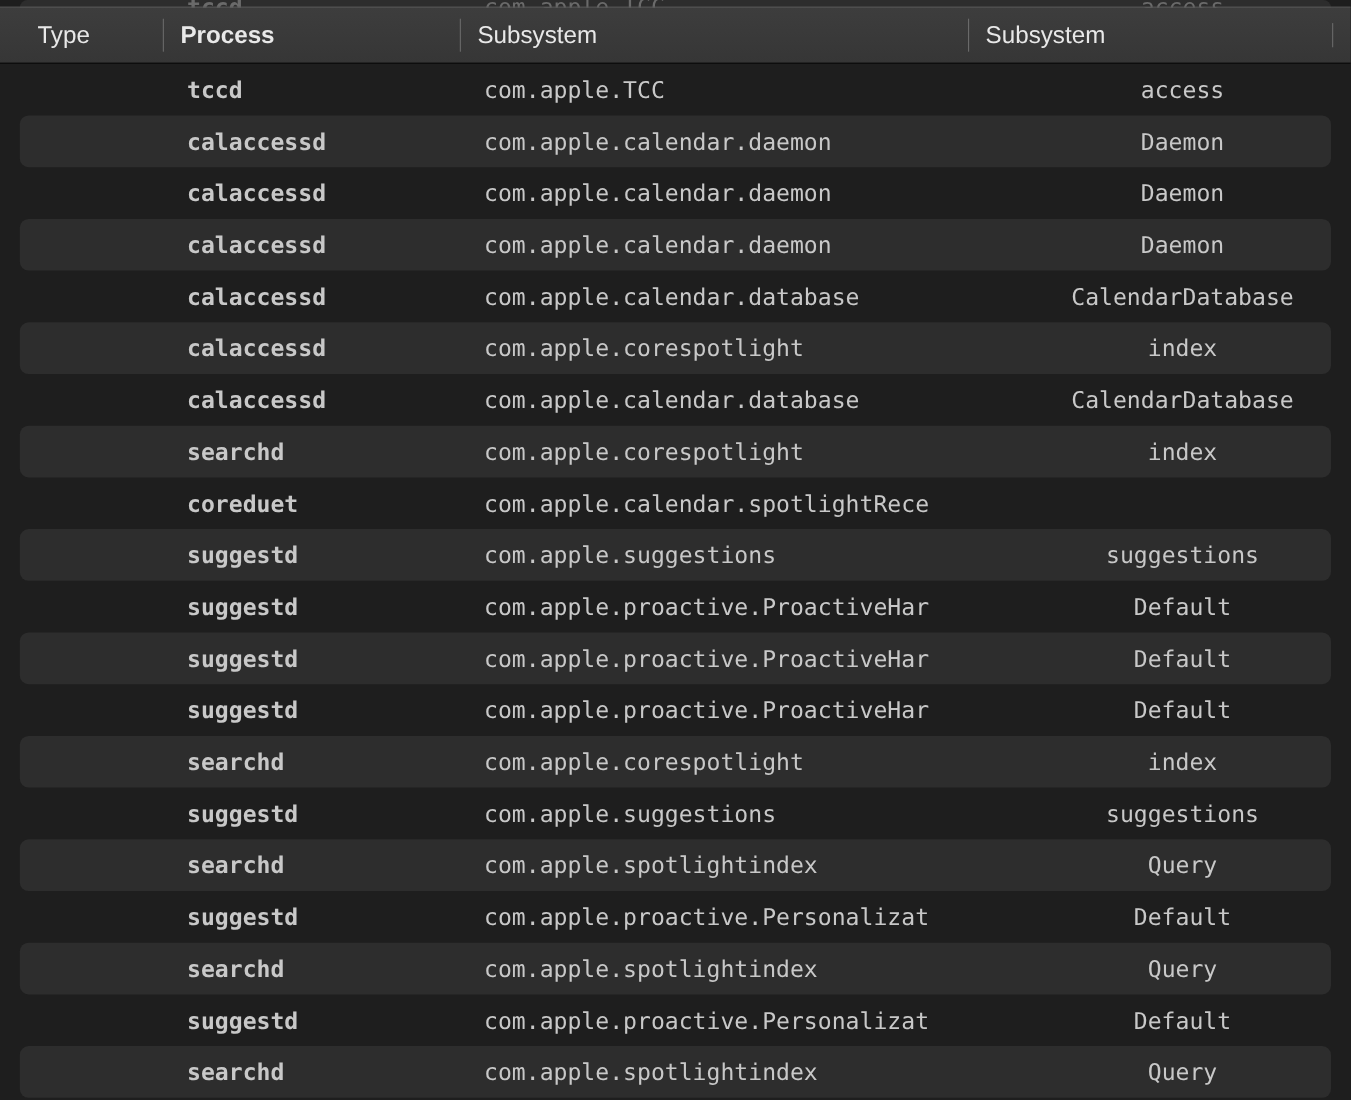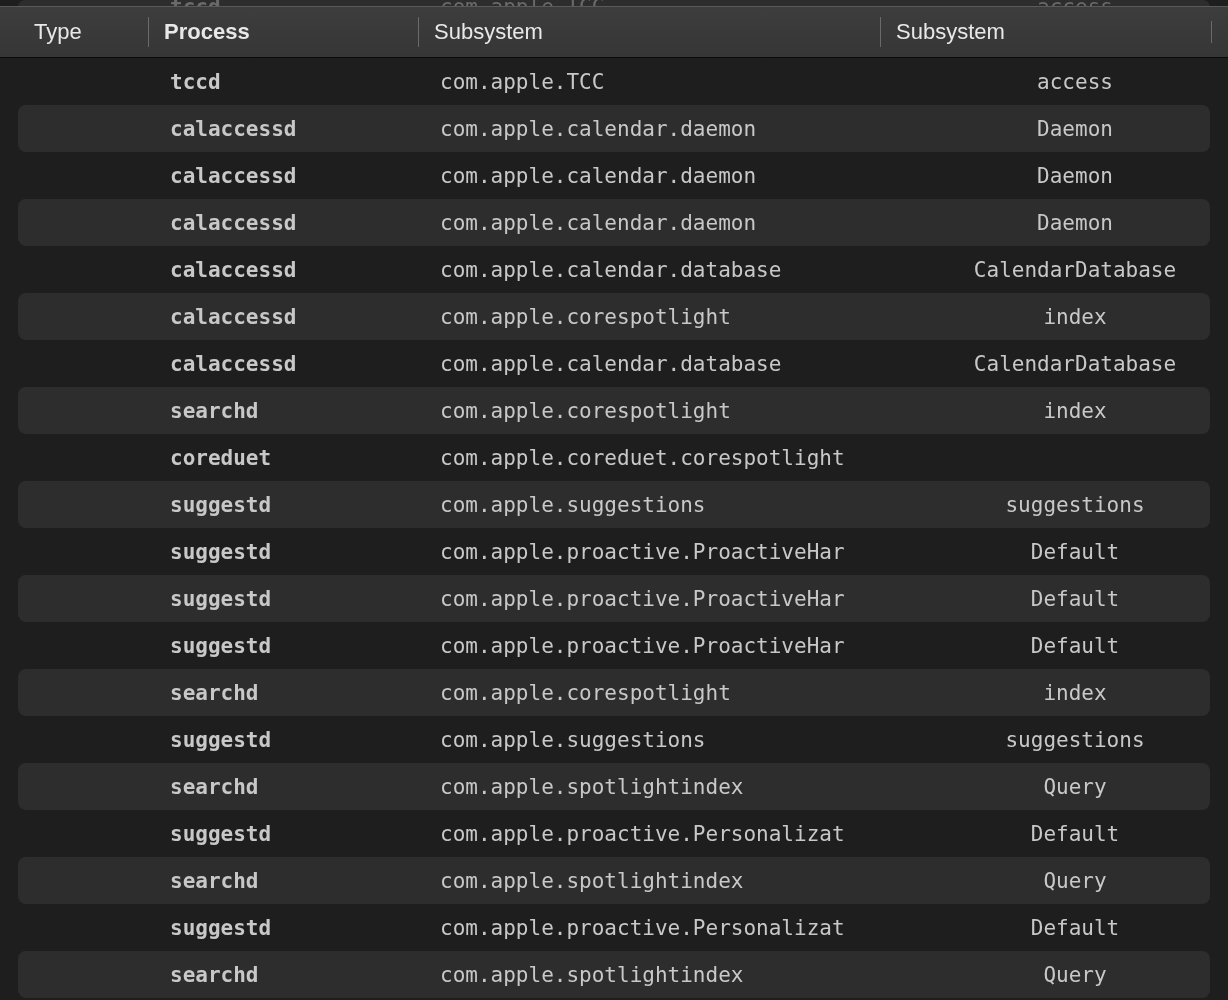--- a/index.html
+++ b/index.html
@@ -179,21 +179,21 @@
     </div>
     <div class="row alt">
       <div class="cell col-type"></div>
       <div class="cell col-process">searchd</div>
       <div class="cell col-subsystem">com.apple.corespotlight</div>
       <div class="cell col-category">index</div>
     </div>
     <div class="row">
       <div class="cell col-type"></div>
       <div class="cell col-process">coreduet</div>
-      <div class="cell col-subsystem">com.apple.coreduet.corespotlight</div>
+      <div class="cell col-subsystem">com.apple.calendar.spotlightRece</div>
       <div class="cell col-category"></div>
     </div>
     <div class="row alt">
       <div class="cell col-type"></div>
       <div class="cell col-process">suggestd</div>
       <div class="cell col-subsystem">com.apple.suggestions</div>
       <div class="cell col-category">suggestions</div>
     </div>
     <div class="row">
       <div class="cell col-type"></div>

